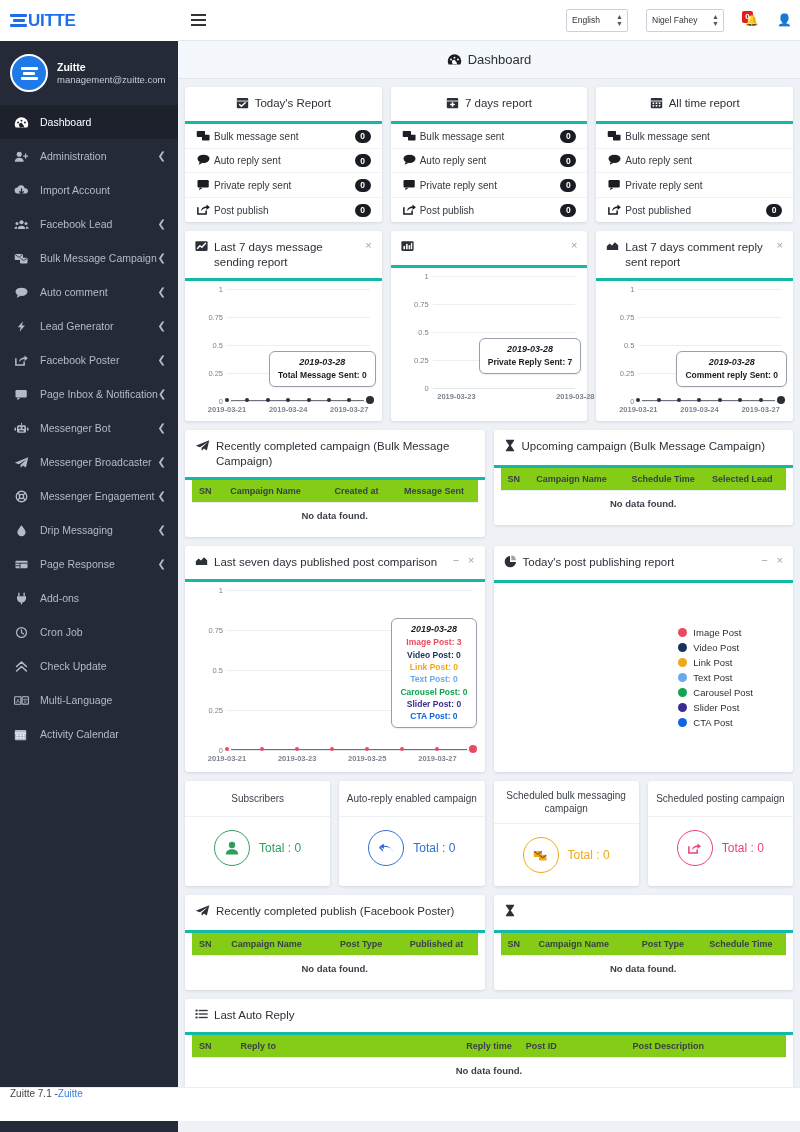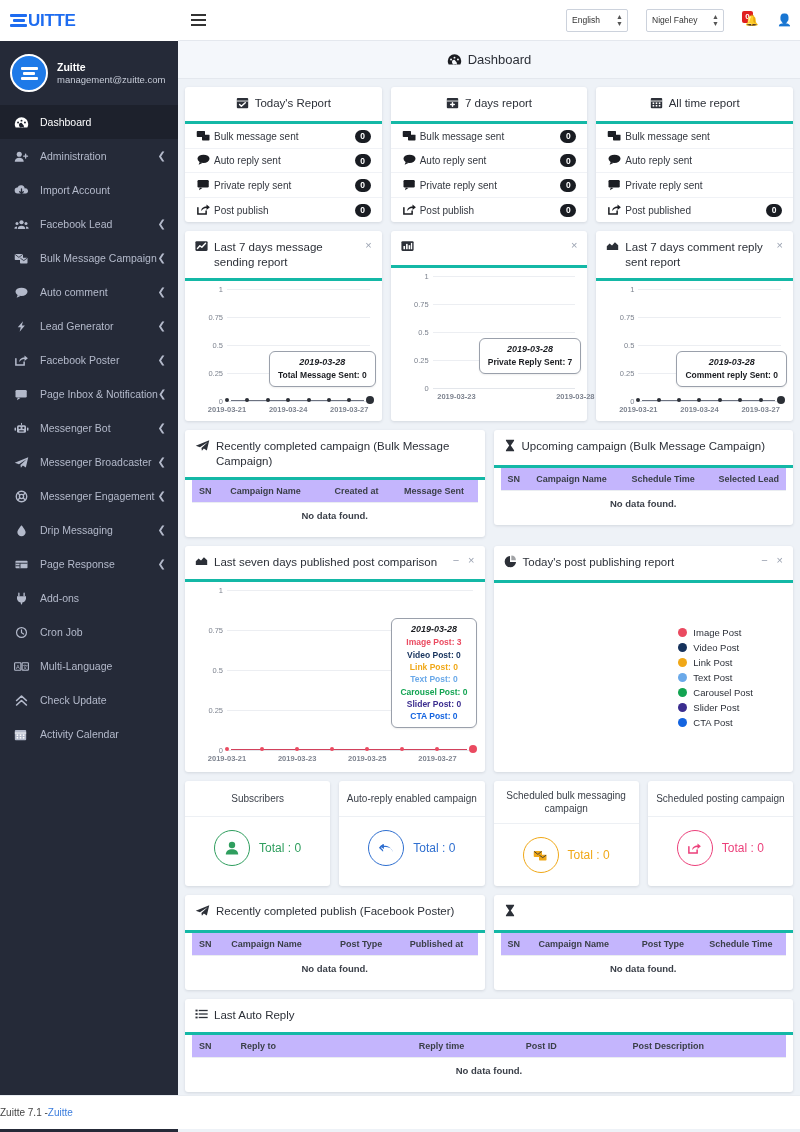--- a/index.html
+++ b/index.html
@@ -136,21 +136,21 @@
   .tooltip {
     position: absolute; background: #fff; border: 1px solid #9aa0ab; border-radius: 6px;
     padding: 5px 8px; text-align: center; box-shadow: 0 1px 2px rgba(0,0,0,0.07); z-index: 5;
   }
   .tt-date { font-style: italic; font-weight: bold; font-size: 9px; color: #1b1d22; margin-bottom: 2px; white-space: nowrap;}
   .tt-line { font-size: 8.5px; font-weight: bold; color: #1b1d22; white-space: nowrap; line-height: 1.45; }
 
   
   .tbl { width: 100%; border-collapse: collapse; }
   .tbl th {
-    background: #c4b5fd; font-size: 9px; font-weight: bold; color: #3a3f48;
+    background: #84cc16; font-size: 9px; font-weight: bold; color: #3a3f48;
     text-align: left; padding: 6px 7px; border-bottom: 1px solid #eaedf1;
     white-space: nowrap;
   }
   .tbl td { font-size: 9.5px; padding: 7px; color: #3a3f48; text-align: center; font-weight: bold; }
   .tbl-wrap { padding: 0 7px 9px 7px; }
 
   
   .legend { display: flex; flex-direction: column; gap: 4px; padding: 16px 0 16px 0; align-items: flex-start; }
   .legend-row { display: flex; align-items: center; gap: 6px; font-size: 9.5px; color: #2c3038; }
   .legend-dot { width: 9px; height: 9px; border-radius: 50%; flex: 0 0 9px; }
@@ -163,22 +163,22 @@
     display: flex; align-items: center; justify-content: center;
   }
   .stat-body { display: flex; align-items: center; justify-content: center; gap: 9px; padding: 13px 6px; }
   .stat-circle {
     width: 36px; height: 36px; border-radius: 50%; border: 1px solid;
     display: flex; align-items: center; justify-content: center; font-size: 14px; flex: 0 0 36px;
   }
   .stat-total { font-size: 12px; white-space: nowrap; }
 
   .footer {
-    position: absolute; left: 0; bottom: 3px; width: 800px; height: 34px;
-    background: #fff; display: flex; align-items: center; 
+    position: absolute; left: 0; bottom: 11px; width: 800px; height: 34px;
+    background: #fff; display: flex; align-items: flex-start; padding-left: 10px;
     font-size: 10px; color: #444; border-top: 1px solid #e9edf2; z-index: 20;
   }
   .footer a { color: #3b7ddd; text-decoration: none; }
 </style>
 </head>
 <body>
 
 <div class="app">
 
   <div class="sidebar">
@@ -370,35 +370,35 @@
             <svg width="15" height="13" viewBox="0 0 20 16">
               <circle cx="10" cy="8" r="6.6" fill="none" stroke="currentColor" stroke-width="1.6"></circle>
               <path d="M10 4.3V8.3l2.8 1.8" stroke="currentColor" stroke-width="1.6" fill="none" stroke-linecap="round"></path>
             </svg>
           </span>
           <span class="nav-label">Cron Job</span>
         </div>
         <div class="nav-item">
           <span class="nav-icon">
             <svg width="15" height="13" viewBox="0 0 20 16">
+              <path d="M3.5 8L10 2l6.5 6M3.5 14L10 8l6.5 6" stroke="currentColor" stroke-width="2.2" fill="none" stroke-linecap="round" stroke-linejoin="round"></path>
+            </svg>
+          </span>
+          <span class="nav-label">Check Update</span>
+        </div>
+        <div class="nav-item">
+          <span class="nav-icon">
+            <svg width="15" height="13" viewBox="0 0 20 16">
               <rect x="0.8" y="3" width="8.4" height="10" rx="1" fill="none" stroke="currentColor" stroke-width="1.5"></rect>
               <text x="5" y="11" font-size="7.5" text-anchor="middle" fill="currentColor" font-family="Liberation Sans">A</text>
               <rect x="10.8" y="3" width="8.4" height="10" rx="1" fill="none" stroke="currentColor" stroke-width="1.5"></rect>
               <text x="15" y="11" font-size="7.5" text-anchor="middle" fill="currentColor" font-family="Liberation Sans">文</text>
             </svg>
           </span>
           <span class="nav-label">Multi-Language</span>
-        </div>
-        <div class="nav-item">
-          <span class="nav-icon">
-            <svg width="15" height="13" viewBox="0 0 20 16">
-              <path d="M3.5 8L10 2l6.5 6M3.5 14L10 8l6.5 6" stroke="currentColor" stroke-width="2.2" fill="none" stroke-linecap="round" stroke-linejoin="round"></path>
-            </svg>
-          </span>
-          <span class="nav-label">Check Update</span>
         </div>
         <div class="nav-item">
           <span class="nav-icon">
             <svg width="13" height="13" viewBox="0 0 16 16">
               <rect x="1" y="2.5" width="14" height="12.5" rx="1.2" fill="currentColor"></rect>
               <path d="M1 6.2h14" stroke="#fff" stroke-width="1.1"></path>
               <rect x="3.2" y="7.9" width="2" height="2" fill="#fff"></rect>
               <rect x="7" y="7.9" width="2" height="2" fill="#fff"></rect>
               <rect x="10.8" y="7.9" width="2" height="2" fill="#fff"></rect>
               <rect x="3.2" y="11" width="2" height="2" fill="#fff"></rect>
@@ -744,21 +744,21 @@
                 </svg></span>
               <span class="card-head-title">Upcoming campaign (Bulk Message Campaign)</span>
             </div>
             <div class="tbl-wrap">
               <table class="tbl">
                 <thead>
                   <tr>
                     <th style="">SN</th>
                     <th style="">Campaign Name</th>
                     <th style="text-align:center;">Schedule Time</th>
-                    <th style="text-align:right;margin-top:44px;">Selected Lead</th>
+                    <th style="text-align:left;margin-top:44px;">Selected Lead</th>
                   </tr>
                 </thead>
                 <tbody>
                   <tr>
                     <td colspan="4">No data found.</td>
                   </tr>
                 </tbody>
               </table>
             </div>
           </div>
@@ -976,21 +976,21 @@
                   <rect x="4.6" y="10.5" width="11" height="1.6" fill="currentColor"></rect>
                 </svg></span>
               <span class="card-head-title">Last Auto Reply</span>
             </div>
             <div class="tbl-wrap">
               <table class="tbl">
                 <thead>
                   <tr>
                     <th style="width: 7%; text-align: left;">SN</th>
                     <th style="width: 22%; text-align: left;">Reply to</th>
-                    <th style="text-align: center; width: 26%; margin-left: 34px;">Reply time</th>
+                    <th style="text-align: right; width: 26%; margin-left: 34px;">Reply time</th>
                     <th style="text-align: left; width: 18%;">Post ID</th>
                     <th style="text-align: left; width: 27%;">Post Description</th>
                   </tr>
                 </thead>
                 <tbody>
                   <tr>
                     <td colspan="5" style="text-align: center;">No data found.</td>
                   </tr>
                 </tbody>
               </table>

